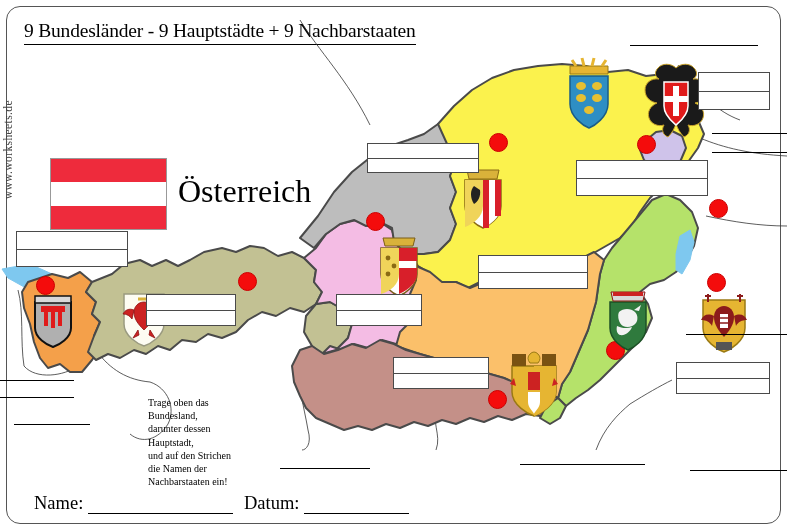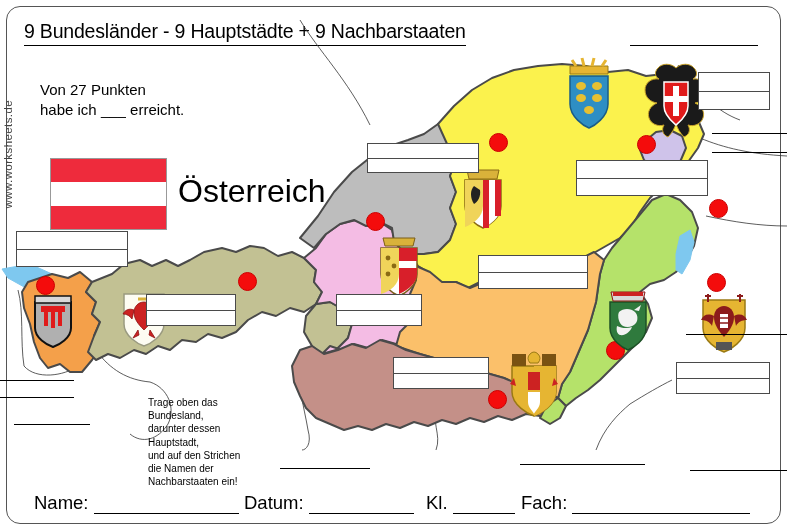--- a/index.html
+++ b/index.html
@@ -1,18 +1,18 @@
 <!DOCTYPE html>
 <html><head>
 <meta charset="utf-8">
 <style>
   html,body{margin:0;padding:0;background:#fff;}
   body{width:787px;height:530px;overflow:hidden;
        font-family:"Liberation Sans",sans-serif;color:#000;}
-  #page{position:relative;width:787px;height:530px;box-sizing:border-box;}
+  #page{position:relative;width:787px;height:530px;box-sizing:border-box;font-family:Liberation Serif, serif;}
 
   .border-frame{position:absolute;left:6px;top:6px;width:775px;height:518px;
       border:1.5px solid #555;border-radius:14px;box-sizing:border-box;background:#fff;}
 
   .title{position:absolute;left:24px;top:20px;font-size:19.5px;letter-spacing:-0.2px;
       white-space:nowrap;border-bottom:1.6px solid #000;padding-bottom:2px;}
 
   .score{position:absolute;left:40px;top:80px;font-size:15px;line-height:20px;white-space:nowrap;}
 
   .watermark{position:absolute;left:2px;top:100px;font-size:11.5px;color:#444;
@@ -50,24 +50,20 @@
 </style>
 </head>
 <body>
 
 <div id="page">
 
   <div class="border-frame"></div>
 
   <div class="title">9 Bundesländer - 9 Hauptstädte + 9 Nachbarstaaten</div>
 
-  <div class="score">
-    <div>Von 27 Punkten</div>
-    <div>habe ich ___ erreicht.</div>
-  </div>
 
   <div class="watermark">www.worksheets.de</div>
 
   <div class="flag">
     <i class="r"></i>
     <i class="w"></i>
     <i class="r"></i>
   </div>
 
   <div class="country-name">Österreich</div>
@@ -308,23 +304,15 @@
 
   <div class="footer">
     <div class="fline" style="left:218px;">
       <span>Datum:</span>
       <span class="fblank" style="width:105px;"></span>
     </div>
     <div class="fline" style="left:8px;">
       <span>Name:</span>
       <span class="fblank" style="width:145px;"></span>
     </div>
-    <div class="fline" style="left:400px;">
-      <span>Kl.</span>
-      <span class="fblank" style="width:62px;"></span>
-    </div>
-    <div class="fline" style="left:495px;">
-      <span>Fach:</span>
-      <span class="fblank" style="width:178px;"></span>
-    </div>
   </div>
 
 </div>
 
 </body></html>

